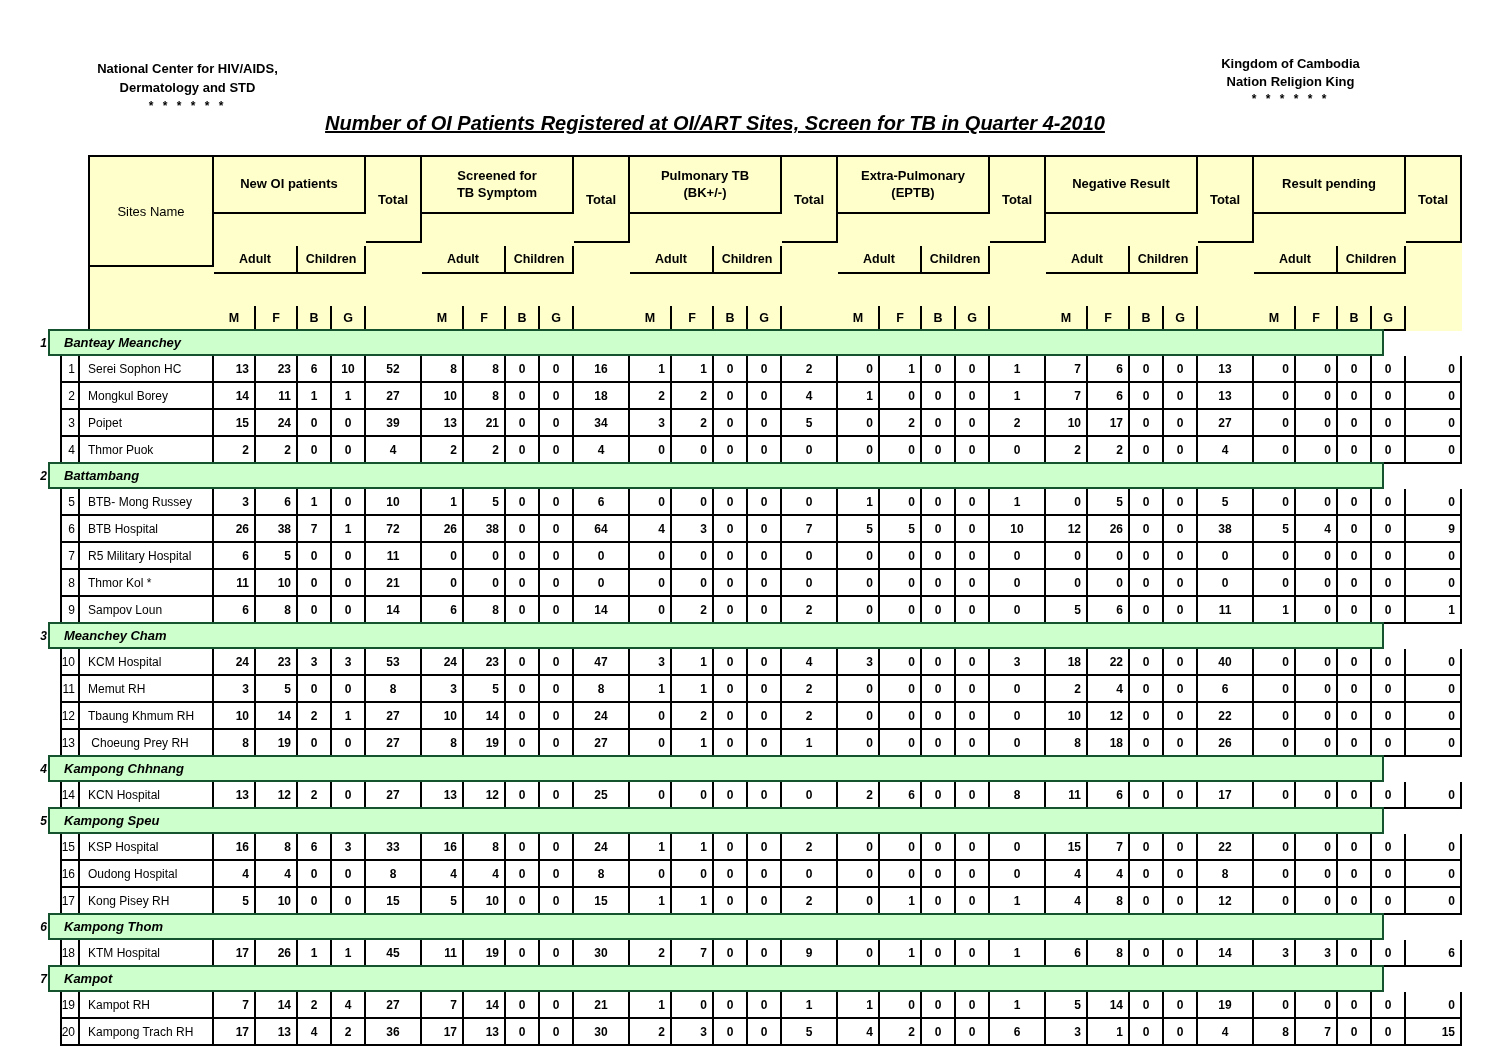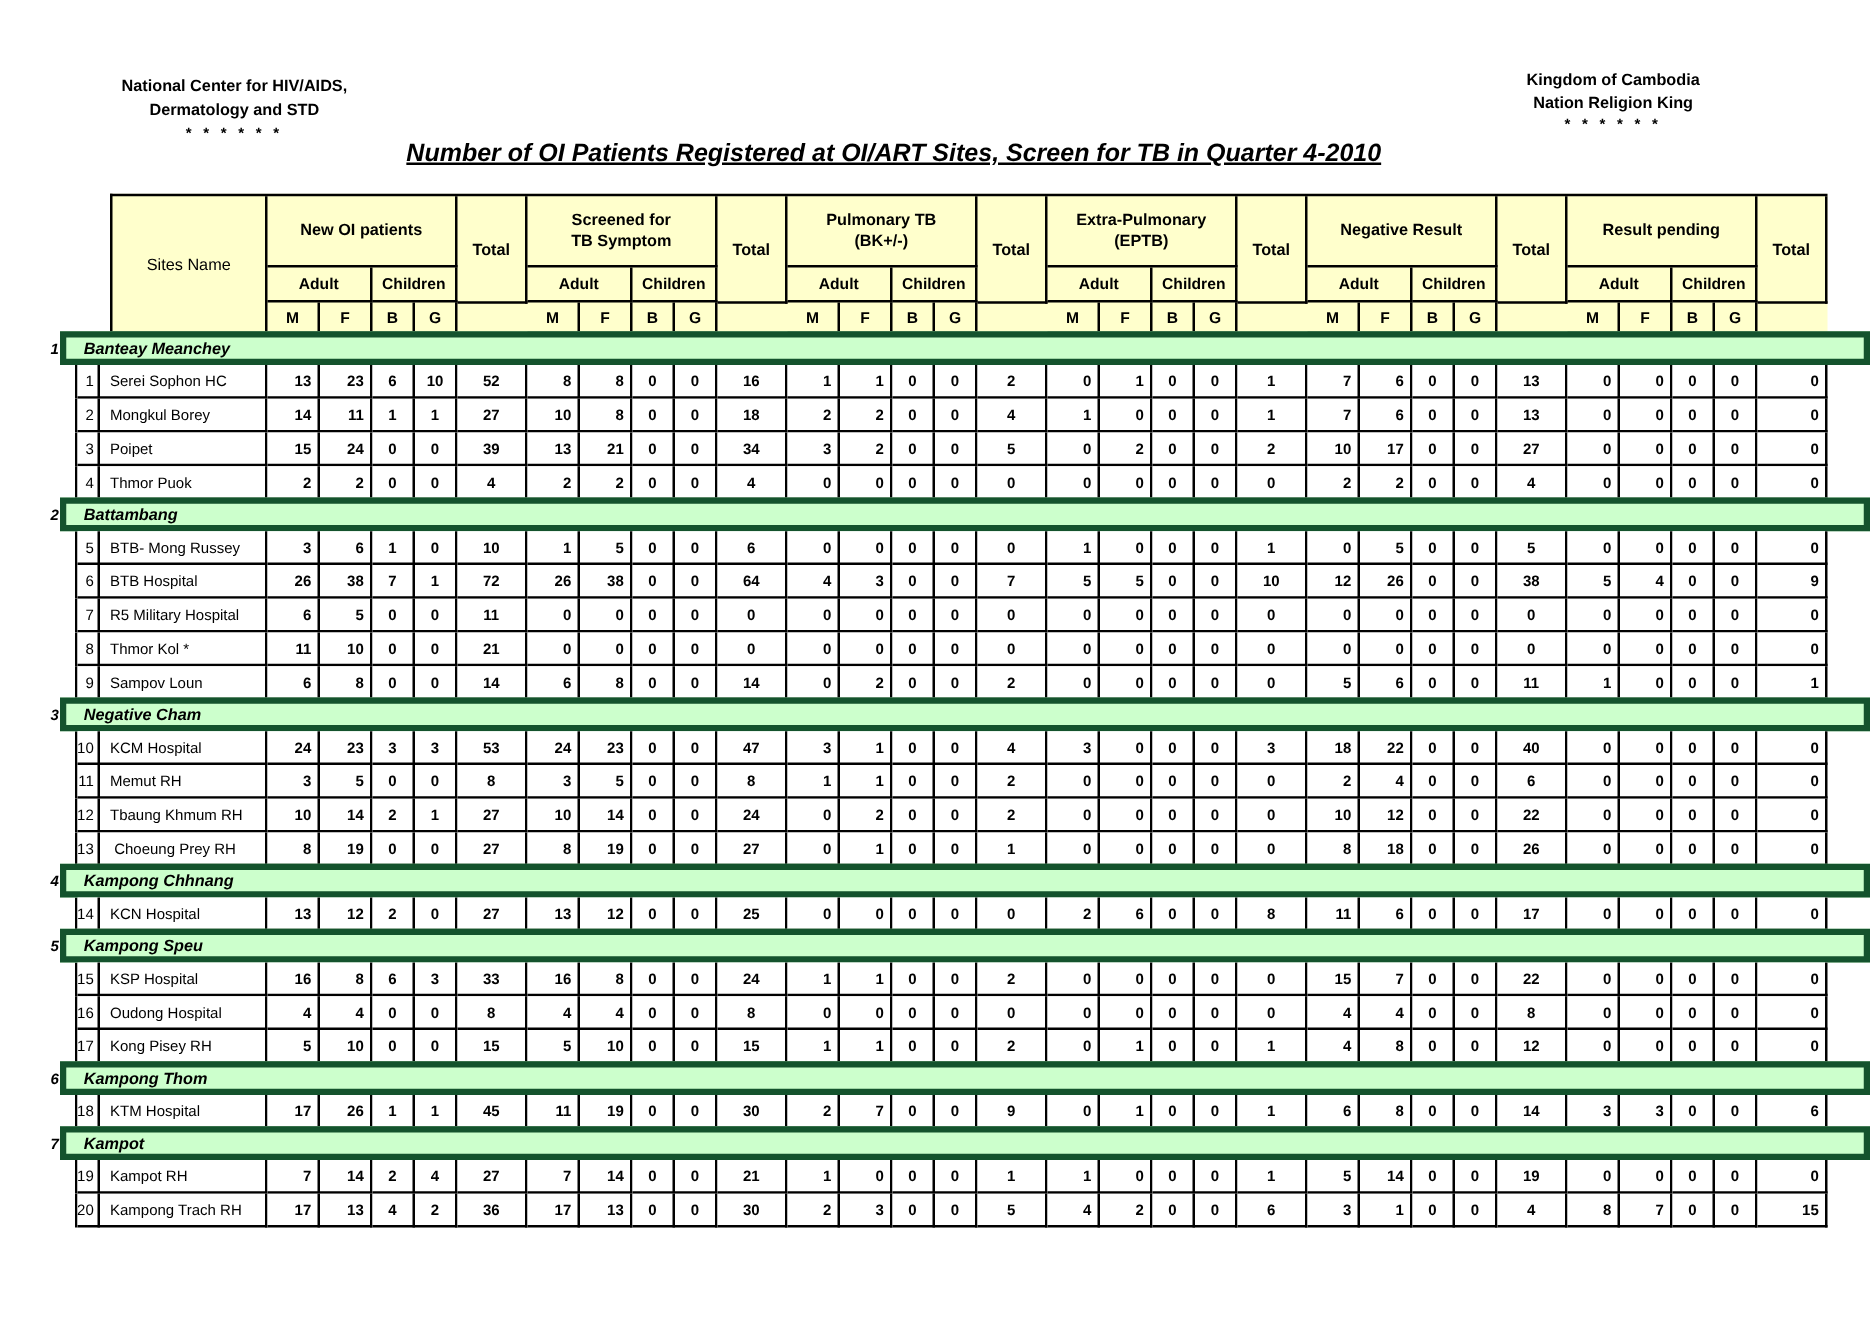--- a/index.html
+++ b/index.html
@@ -41,21 +41,21 @@
     display:flex; align-items:center; justify-content:center;
     font-weight:normal; font-size:13px;
   }
   .hgroups { display:flex; }
   .hg { width:152px; display:flex; flex-direction:column; }
   .hg-title {
     height:57px; border-right:2px solid #000; border-bottom:2px solid #000;
     display:flex; flex-direction:column; align-items:center; justify-content:center;
     font-weight:bold; font-size:13px; line-height:1.3; text-align:center;
   }
-  .hg-row { display:flex; }
+  .hg-row { display:flex;margin-top:32px; }
   .hcell {
     border-right:2px solid #000; border-bottom:2px solid #000;
     display:flex; align-items:center; justify-content:center;
     font-weight:bold; font-size:12.5px;
   }
   .hg-adult   { width:84px; height:28px; }
   .hg-children{ width:68px; height:28px; }
   .hg-m,.hg-f { width:42px; height:25px; }
   .hg-b,.hg-g { width:34px; height:25px; }
   .hg-total {
@@ -65,22 +65,22 @@
     font-weight:bold; font-size:13px;
   }
 
   
   .psec { display:flex; margin-top:-2px; }
   .ordinal {
     width:12px; display:flex; align-items:center; justify-content:flex-end;
     font-weight:bold; font-style:italic; font-size:12px; padding-right:1px;
   }
   .pbar {
-    width:1448px; height:27px;
-    border:5px solid #14532d; background:#CCFFCC;
+    width:1336px; height:27px;
+    border:2px solid #14532d; background:#CCFFCC;
     display:flex; align-items:center; padding-left:14px;
     font-weight:bold; font-style:italic; font-size:13px;
   }
   .srow { display:flex; margin-left:24px; border-left:2px solid #000; height:27px; background:#fff; }
   .dcell {
     border-right:2px solid #000; border-bottom:2px solid #000;
     display:flex; align-items:center; font-size:12px; font-weight:bold; background:#fff;
   }
   .rnum  { width:18px;  justify-content:flex-end; padding-right:3px; font-weight:normal; }
   .rname { width:134px; justify-content:flex-start; padding-left:8px; font-weight:normal; white-space:pre; }
@@ -506,21 +506,21 @@
         <div class="dcell cg">0</div>
         <div class="dcell ct">11</div>
         <div class="dcell cm">1</div>
         <div class="dcell cf">0</div>
         <div class="dcell cb">0</div>
         <div class="dcell cg">0</div>
         <div class="dcell ct cfinal">1</div>
       </div>
       <div class="psec">
         <div class="ordinal">3</div>
-        <div class="pbar">Negative Cham</div>
+        <div class="pbar">Meanchey Cham</div>
       </div>
       <div class="srow">
         <div class="dcell rnum">10</div>
         <div class="dcell rname">KCM Hospital</div>
         <div class="dcell cm">24</div>
         <div class="dcell cf">23</div>
         <div class="dcell cb">3</div>
         <div class="dcell cg">3</div>
         <div class="dcell ct">53</div>
         <div class="dcell cm">24</div>

